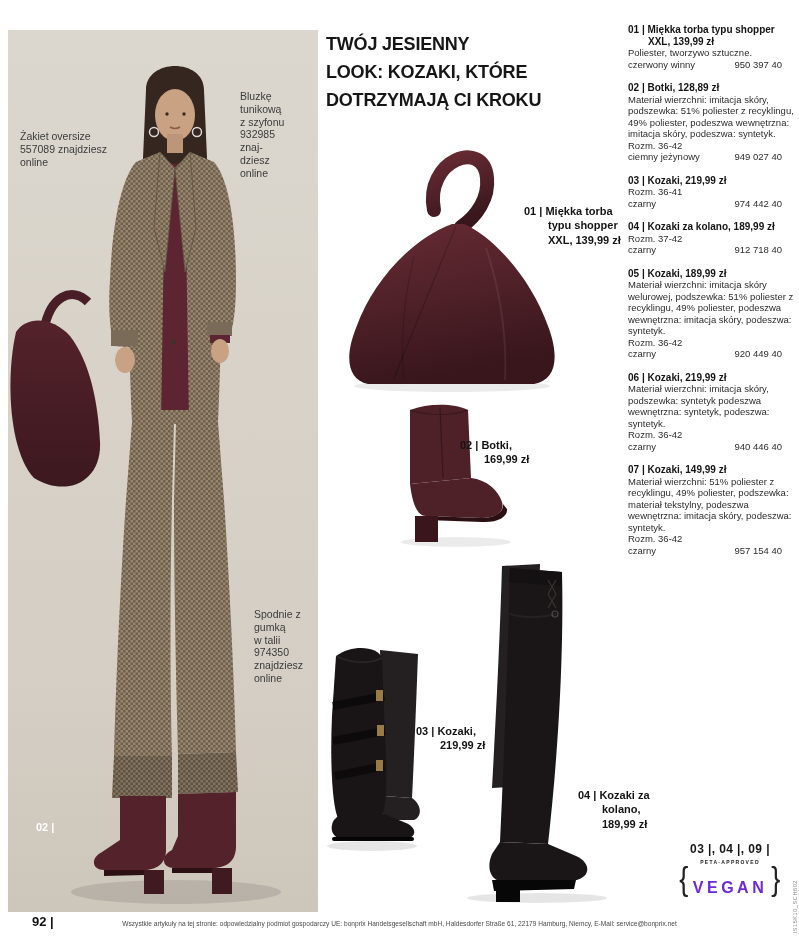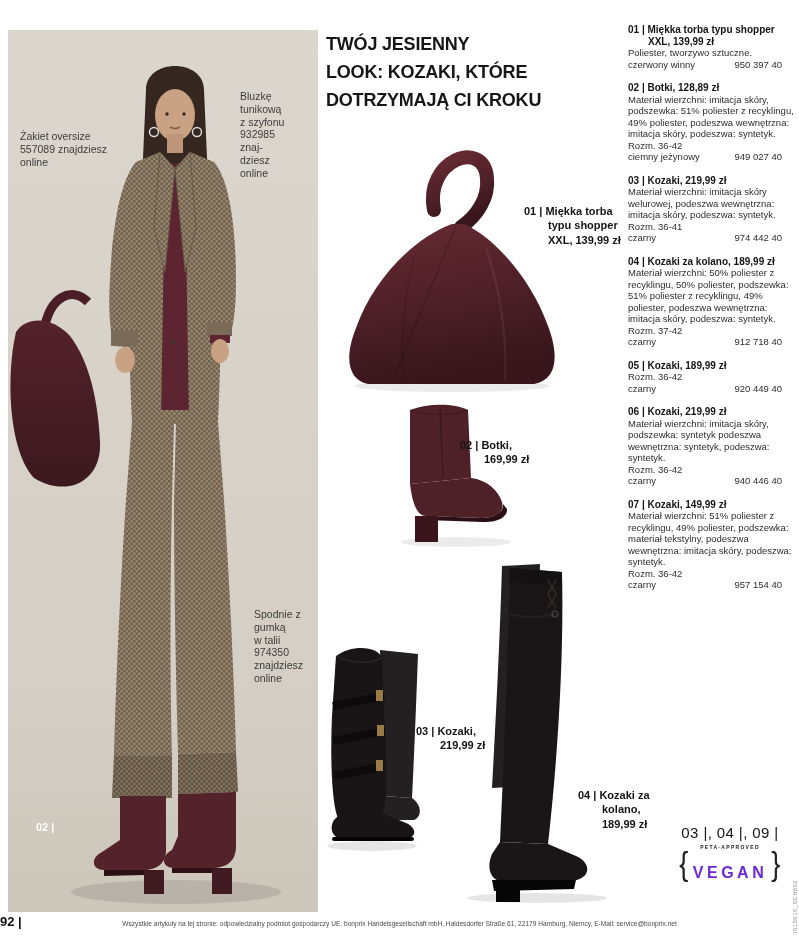--- a/index.html
+++ b/index.html
@@ -38,29 +38,29 @@
   .listings{position:absolute;left:628px;top:24px;width:166px;}
   .listing{margin-bottom:12px;}
   .li-head{font-size:10px;font-weight:700;line-height:11.5px;color:#141414;
            padding-left:20px;text-indent:-20px;}
   .li-desc,.li-size{font-size:9.5px;line-height:11.5px;color:#2d2d2d;}
   .li-row{display:flex;justify-content:space-between;width:154px;
           font-size:9.5px;line-height:11.5px;color:#2d2d2d;text-align:center;}
 
   
   .vegan{position:absolute;left:678px;top:824px;width:104px;text-align:center;}
-  .vegan-refs{font-size:15px;font-weight:400;letter-spacing:0.4px;color:#161616;}
+  .vegan-refs{font-size:12px;font-weight:700;letter-spacing:0.4px;color:#161616;margin-top:18px;}
   .vegan-logo{display:flex;align-items:center;justify-content:center;gap:3px;margin-top:3px;}
   .brace{font-size:34px;font-weight:400;color:#222;line-height:1;transform:scaleX(0.8);}
   .vegan-mid{display:flex;flex-direction:column;align-items:center;}
   .vegan-approved{font-size:5px;font-weight:700;letter-spacing:1.3px;color:#222;}
   .vegan-word{font-size:16px;font-weight:600;letter-spacing:3.5px;color:#6d28d9;margin-top:14px;}
 
   
-  .page-num{position:absolute;left:0;top:914px;font-size:13px;font-weight:700;color:#111;}
+  .page-num{position:absolute;left:32px;top:914px;font-size:13px;font-weight:700;color:#111;}
   .footer-text{position:absolute;left:60px;right:60px;top:920px;text-align:center;
                font-size:6.6px;color:#4a4a4a;}
   .side-code{position:absolute;right:1px;bottom:16px;writing-mode:vertical-rl;
              transform:rotate(180deg);font-size:5.5px;letter-spacing:0.6px;color:#8a8a8a;}
 </style>
 </head>
 <body>
 
 <div class="page">
 
@@ -248,40 +248,39 @@
       <div class="li-desc">Materiał wierzchni: imitacja skóry, podszewka: 51% poliester z recyklingu, 49% poliester, podeszwa wewnętrzna: imitacja skóry, podeszwa: syntetyk.</div>
       <div class="li-size">Rozm. 36-42</div>
       <div class="li-row">
           <span>ciemny jeżynowy</span>
           <span>949 027 40</span>
         </div>
     </div>
 
     <div class="listing">
       <div class="li-head"><span>03 |</span> <span>Kozaki, 219,99 zł</span></div>
-      <div class="li-desc">Materiał wierzchni: imitacja skóry welurowej, podeszwa wewnętrzna: imitacja skóry, podeszwa: syntetyk.</div>
       <div class="li-size">Rozm. 36-41</div>
       <div class="li-row">
           <span>czarny</span>
           <span>974 442 40</span>
         </div>
     </div>
 
     <div class="listing">
       <div class="li-head"><span>04 |</span> <span>Kozaki za kolano, 189,99 zł</span></div>
-      <div class="li-desc">Materiał wierzchni: 50% poliester z recyklingu, 50% poliester, podszewka: 51% poliester z recyklingu, 49% poliester, podeszwa wewnętrzna: imitacja skóry, podeszwa: syntetyk.</div>
       <div class="li-size">Rozm. 37-42</div>
       <div class="li-row">
           <span>czarny</span>
           <span>912 718 40</span>
         </div>
     </div>
 
     <div class="listing">
       <div class="li-head"><span>05 |</span> <span>Kozaki, 189,99 zł</span></div>
+      <div class="li-desc">Materiał wierzchni: imitacja skóry welurowej, podszewka: 51% poliester z recyklingu, 49% poliester, podeszwa wewnętrzna: imitacja skóry, podeszwa: syntetyk.</div>
       <div class="li-size">Rozm. 36-42</div>
       <div class="li-row">
           <span>czarny</span>
           <span>920 449 40</span>
         </div>
     </div>
 
     <div class="listing">
       <div class="li-head"><span>06 |</span> <span>Kozaki, 219,99 zł</span></div>
       <div class="li-desc">Materiał wierzchni: imitacja skóry, podszewka: syntetyk podeszwa wewnętrzna: syntetyk, podeszwa: syntetyk.</div>

